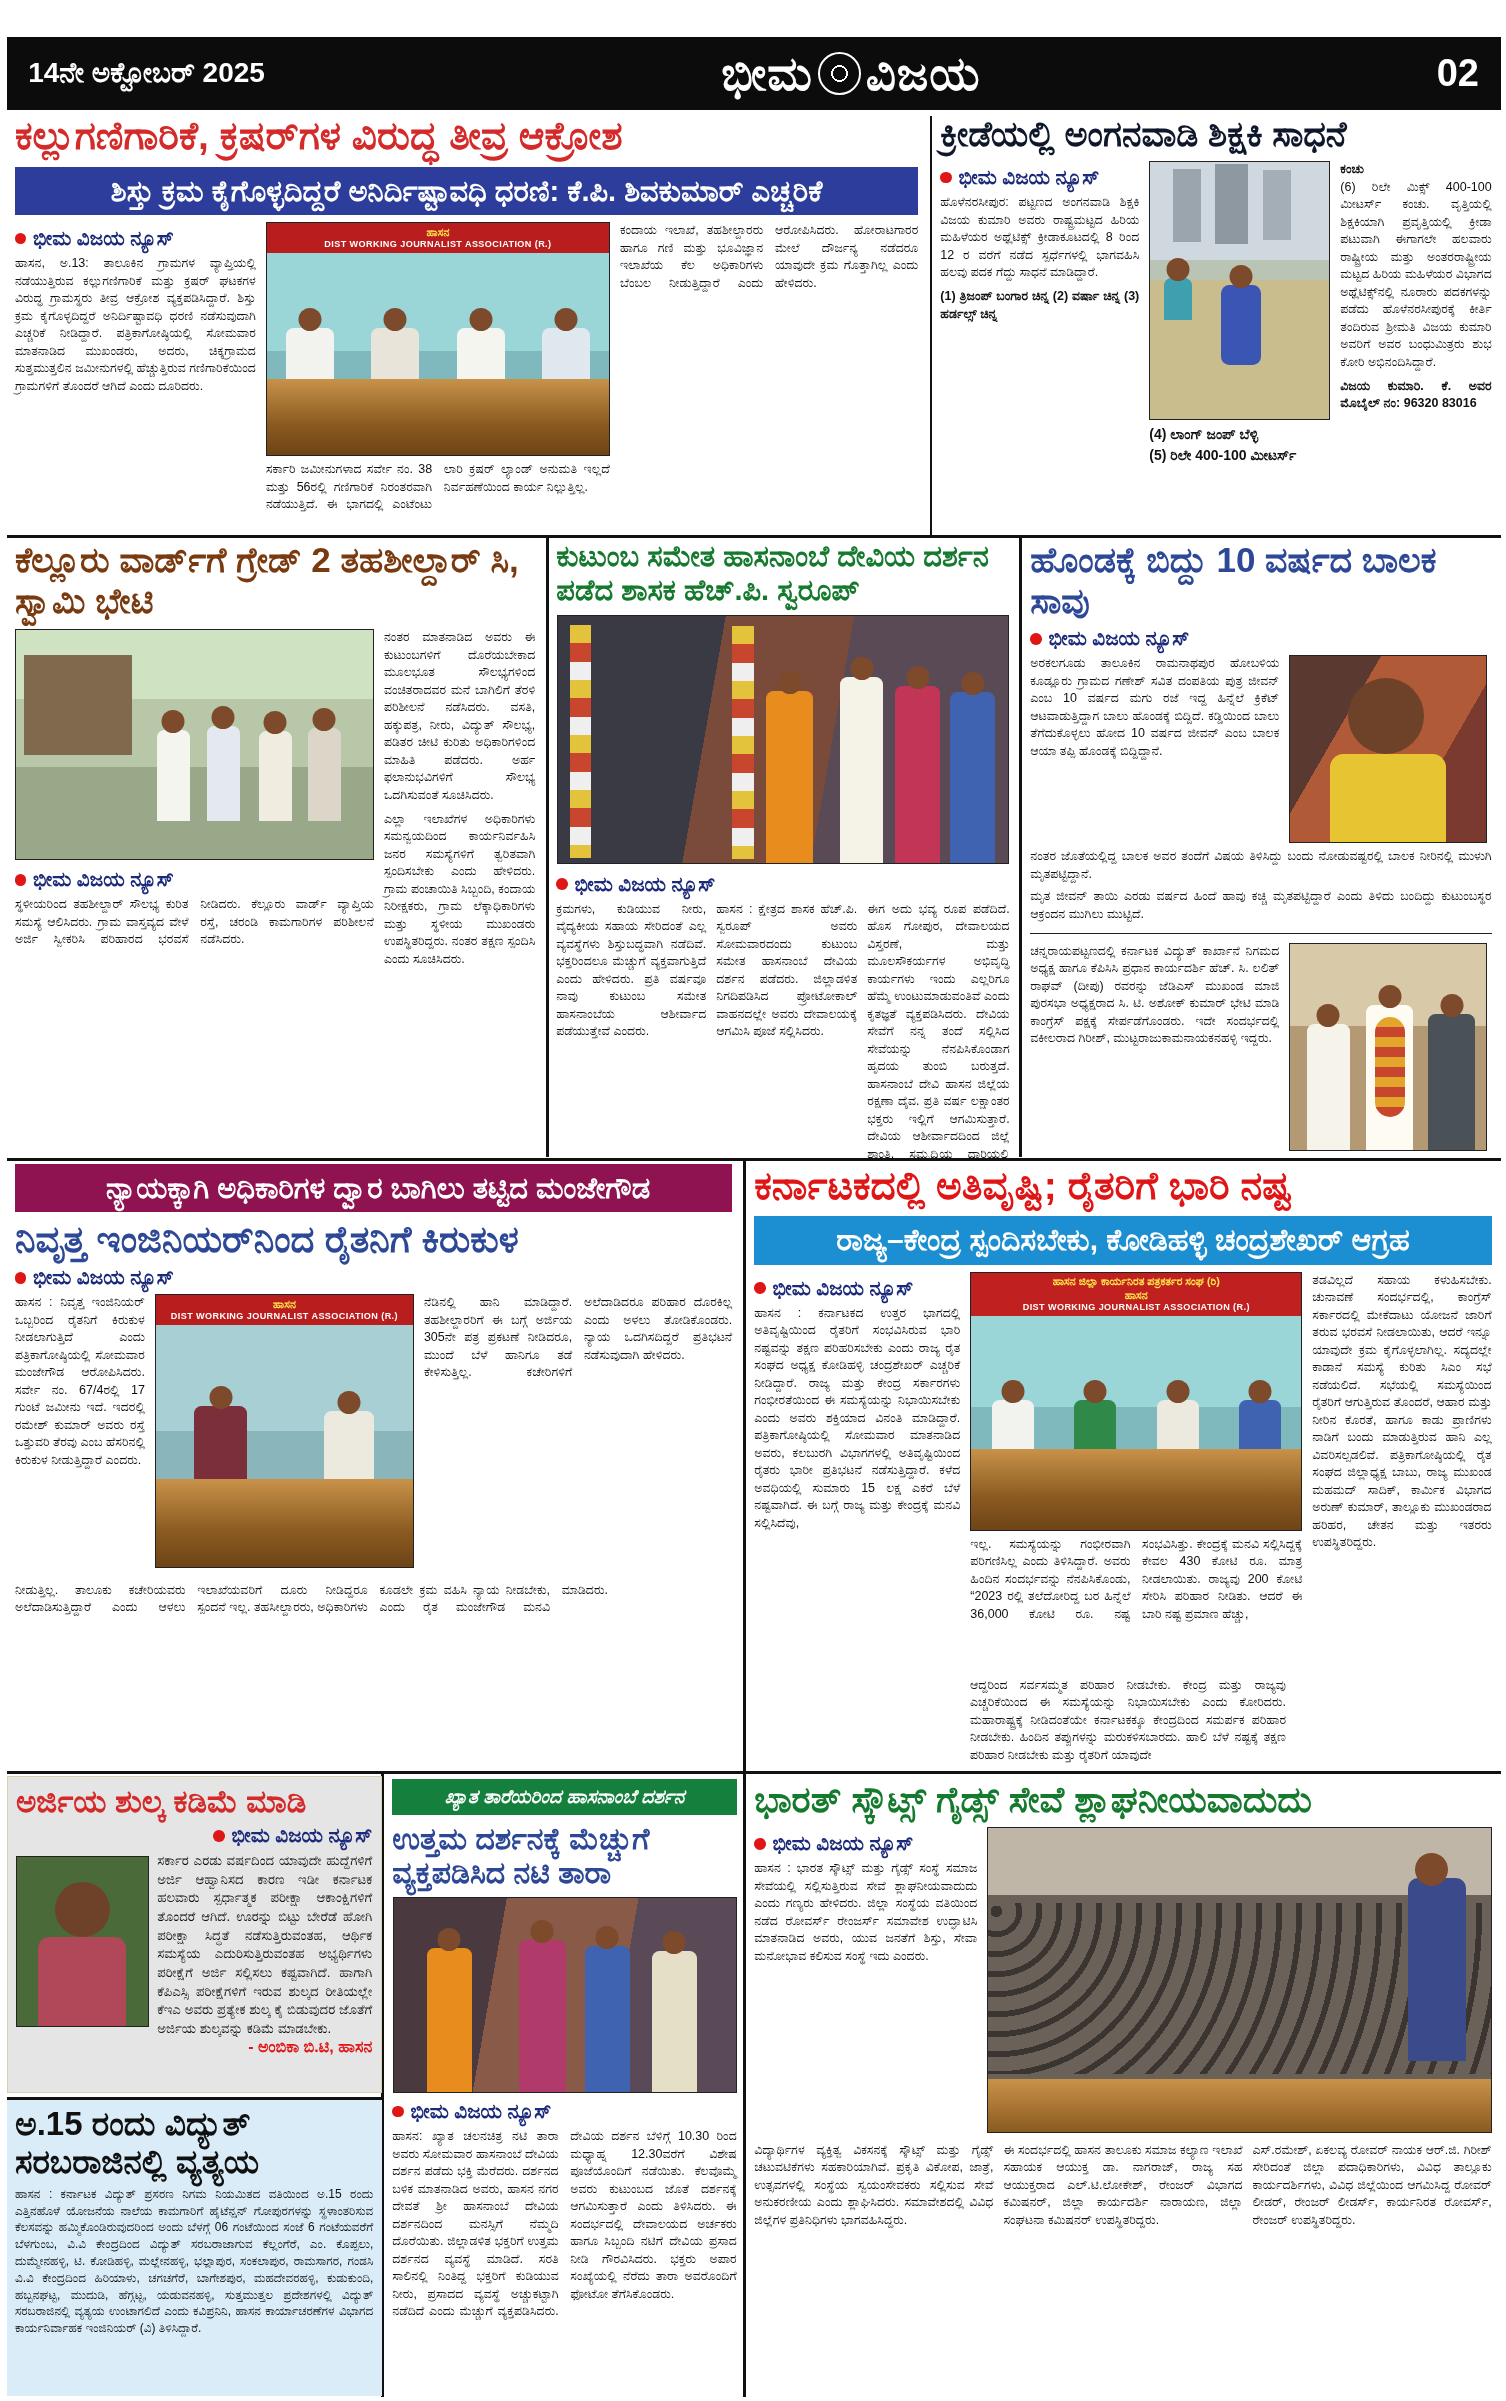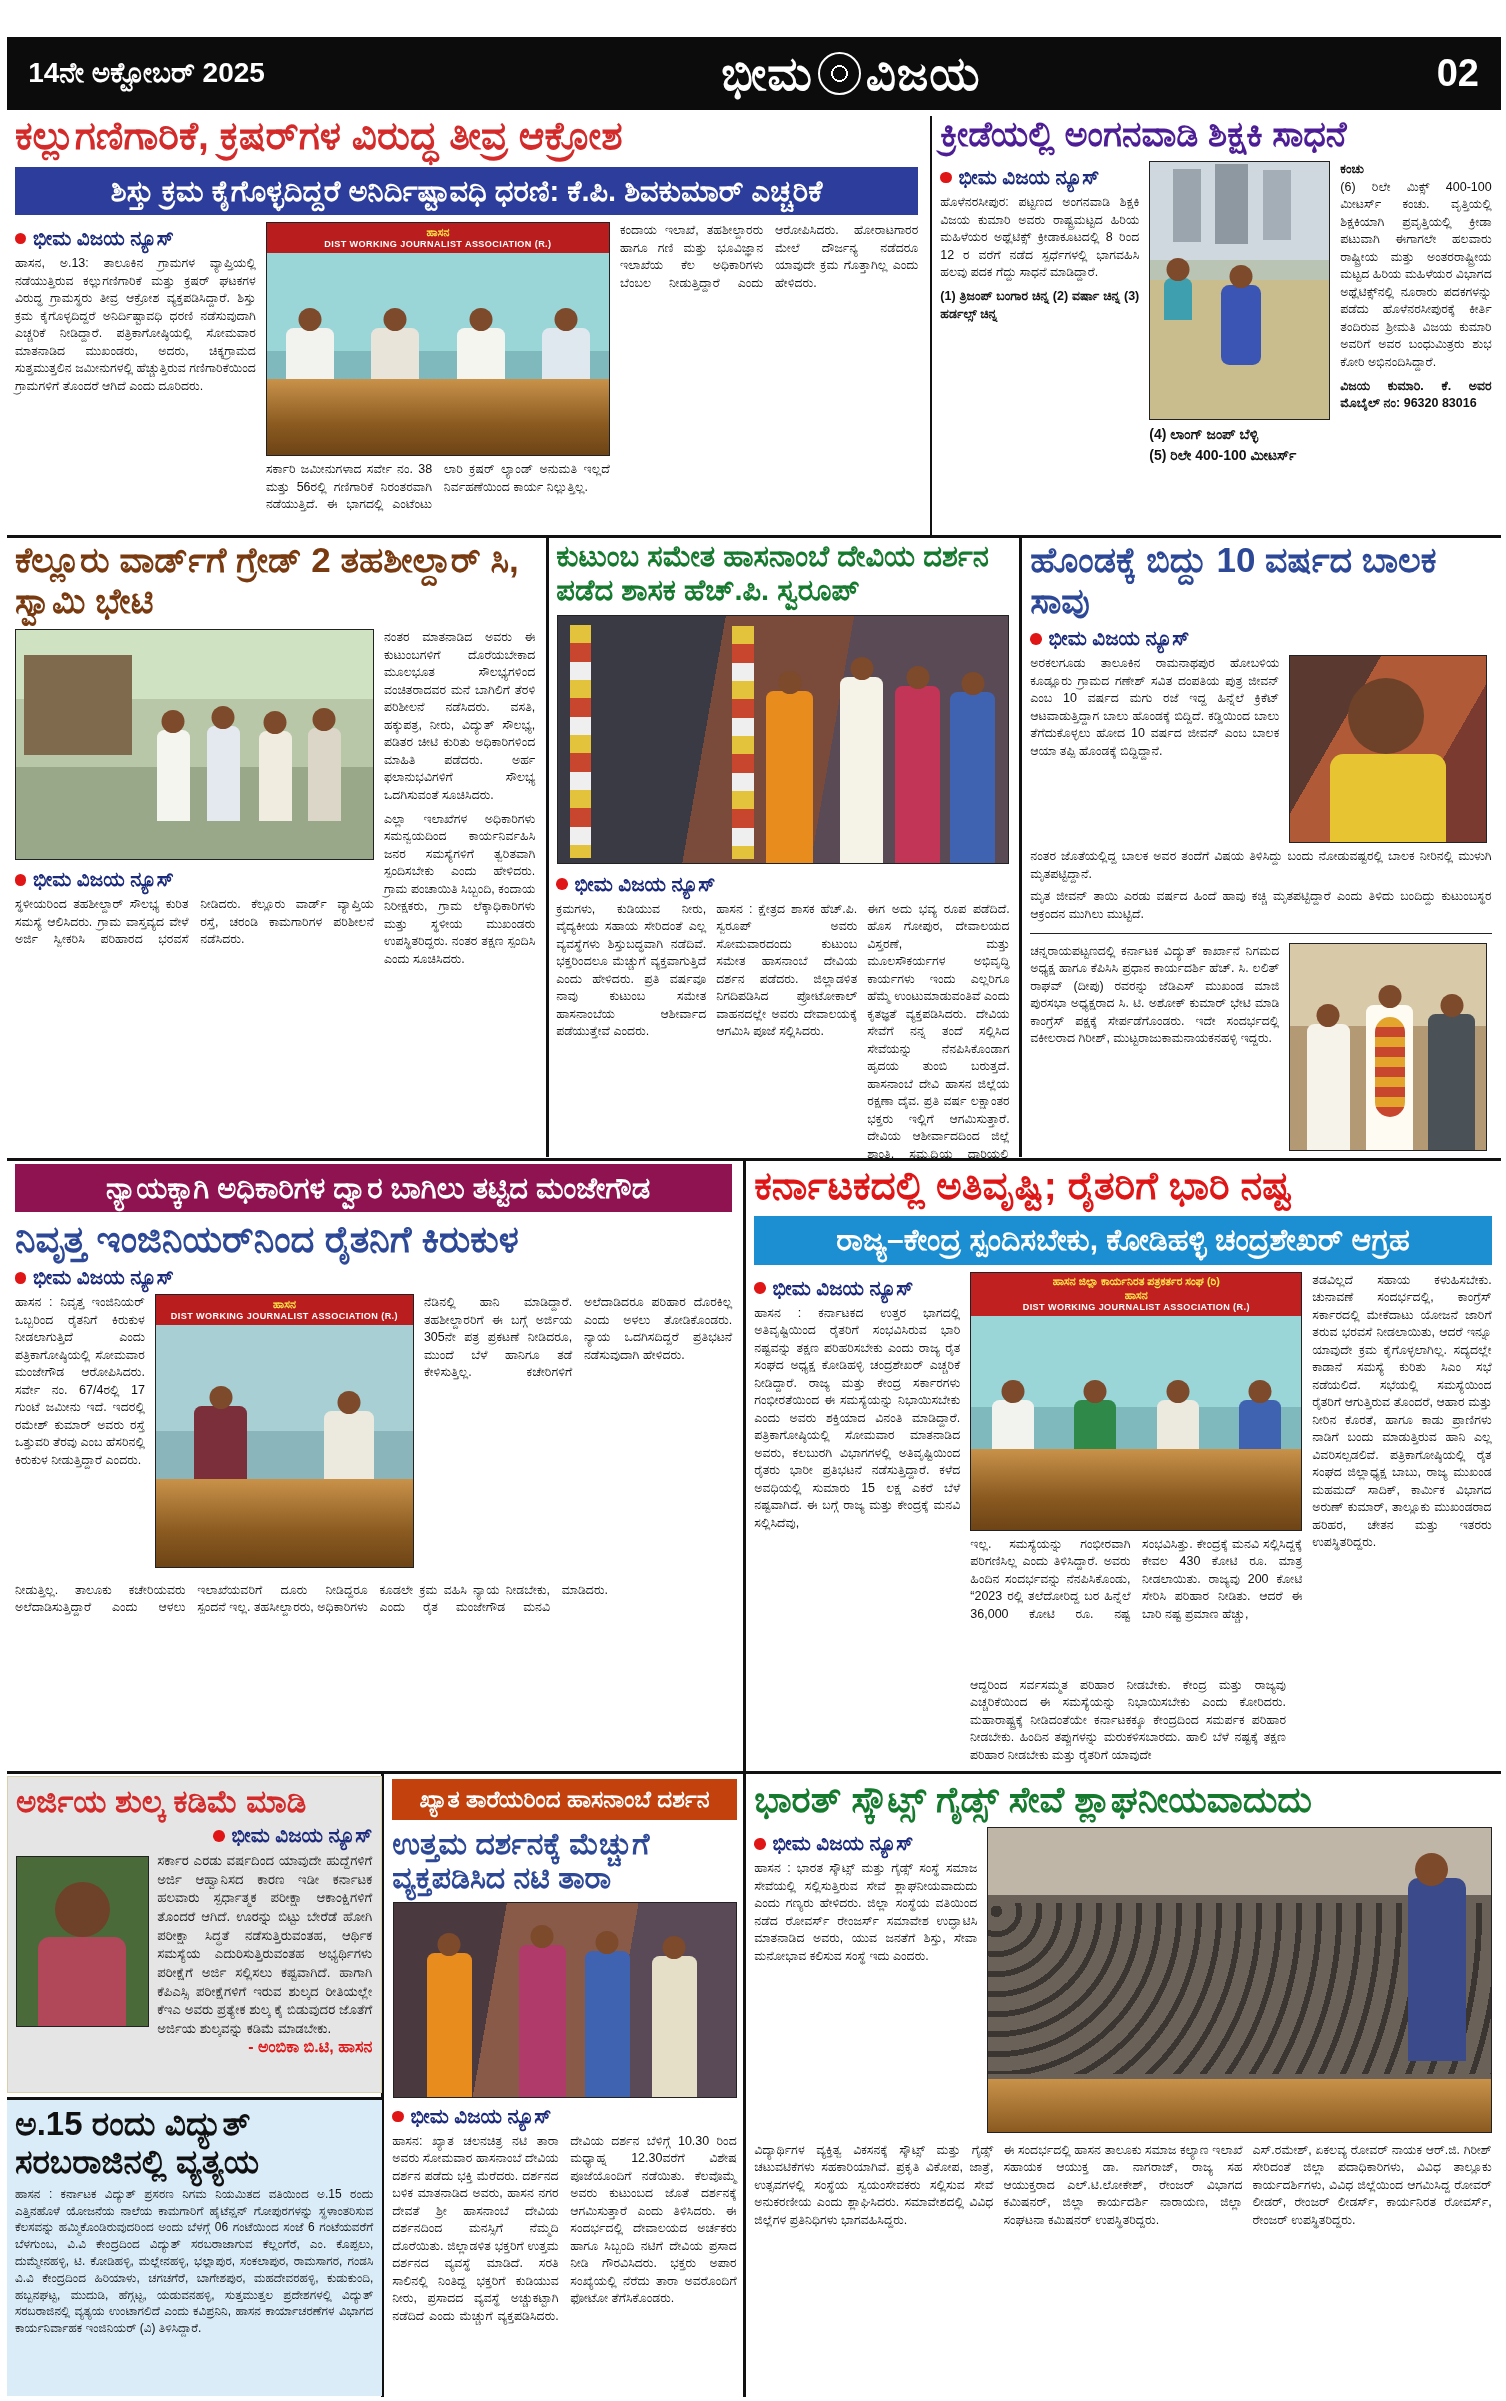--- a/index.html
+++ b/index.html
@@ -90,21 +90,21 @@
           </div>
           <div class="desk" style="height:76px;"></div>
         </div>
         <div class="body cols2" style="margin-top:5px;height:106px;">ಸರ್ಕಾರಿ ಜಮೀನುಗಳಾದ ಸರ್ವೇ ನಂ. 38 ಮತ್ತು 56ರಲ್ಲಿ ಗಣಿಗಾರಿಕೆ ನಿರಂತರವಾಗಿ ನಡೆಯುತ್ತಿದೆ. ಈ ಭಾಗದಲ್ಲಿ ಎಂಟೆಂಟು ಲಾರಿ ಕ್ರಷರ್ ಲ್ಯಾಂಡ್ ಅನುಮತಿ ಇಲ್ಲದೆ ನಿರ್ವಹಣೆಯಿಂದ ಕಾರ್ಯ ನಿಲ್ಲುತ್ತಿಲ್ಲ.</div>
       </div>
       <div class="body cols2" style="flex:1;height:347px;">ಕಂದಾಯ ಇಲಾಖೆ, ತಹಶೀಲ್ದಾರರು ಹಾಗೂ ಗಣಿ ಮತ್ತು ಭೂವಿಜ್ಞಾನ ಇಲಾಖೆಯ ಕೆಲ ಅಧಿಕಾರಿಗಳು ಬೆಂಬಲ ನೀಡುತ್ತಿದ್ದಾರೆ ಎಂದು ಆರೋಪಿಸಿದರು. ಹೋರಾಟಗಾರರ ಮೇಲೆ ದೌರ್ಜನ್ಯ ನಡೆದರೂ ಯಾವುದೇ ಕ್ರಮ ಗೊತ್ತಾಗಿಲ್ಲ ಎಂದು ಹೇಳಿದರು.</div>
     </div>
   </div>
 
   <div class="art" style="left:932px;top:111px;width:568px;height:422px;">
-    <div class="hl" style="color:#4c1d95;font-size:35px;">ಕ್ರೀಡೆಯಲ್ಲಿ ಅಂಗನವಾಡಿ ಶಿಕ್ಷಕಿ ಸಾಧನೆ</div>
+    <div class="hl" style="color:#0f172a;font-size:35px;">ಕ್ರೀಡೆಯಲ್ಲಿ ಅಂಗನವಾಡಿ ಶಿಕ್ಷಕಿ ಸಾಧನೆ</div>
     <div class="flexrow" style="margin-top:6.6px;">
       <div style="width:199px;">
         <div class="byline">
             <span class="dot"></span>
             <span>ಭೀಮ ವಿಜಯ ನ್ಯೂಸ್</span>
           </div>
         <div class="body">ಹೊಳೆನರಸೀಪುರ: ಪಟ್ಟಣದ ಅಂಗನವಾಡಿ ಶಿಕ್ಷಕಿ ವಿಜಯ ಕುಮಾರಿ ಅವರು ರಾಷ್ಟ್ರಮಟ್ಟದ ಹಿರಿಯ ಮಹಿಳೆಯರ ಅಥ್ಲೆಟಿಕ್ಸ್ ಕ್ರೀಡಾಕೂಟದಲ್ಲಿ 8 ರಿಂದ 12 ರ ವರೆಗೆ ನಡೆದ ಸ್ಪರ್ಧೆಗಳಲ್ಲಿ ಭಾಗವಹಿಸಿ ಹಲವು ಪದಕ ಗೆದ್ದು ಸಾಧನೆ ಮಾಡಿದ್ದಾರೆ.</div>
         <div class="body" style="margin-top:6.6px;font-weight:bold;">(1) ತ್ರಿಜಂಪ್ ಬಂಗಾರ ಚಿನ್ನ  (2) ವರ್ಷಾ ಚಿನ್ನ  (3) ಹರ್ಡಲ್ಸ್ ಚಿನ್ನ</div>
       </div>
       <div style="width:181px;">
@@ -273,21 +273,21 @@
       <div class="signoff">- ಅಂಬಿಕಾ ಬಿ.ಟಿ, ಹಾಸನ</div>
     </div>
   </div>
 
   <div class="art" style="left:6.6px;top:2100px;width:375px;height:296px;background:#d9ecf8;">
     <div class="hl" style="color:#111;font-size:33px;margin-top:1.7px;">ಅ.15 ರಂದು ವಿದ್ಯುತ್ ಸರಬರಾಜಿನಲ್ಲಿ ವ್ಯತ್ಯಯ</div>
     <div class="body" style="font-size:12px;margin-top:5px;">ಹಾಸನ : ಕರ್ನಾಟಕ ವಿದ್ಯುತ್ ಪ್ರಸರಣ ನಿಗಮ ನಿಯಮಿತದ ವತಿಯಿಂದ ಅ.15 ರಂದು ಎತ್ತಿನಹೊಳೆ ಯೋಜನೆಯ ನಾಲೆಯ ಕಾಮಗಾರಿಗೆ ಹೈಟೆನ್ಷನ್ ಗೋಪುರಗಳನ್ನು ಸ್ಥಳಾಂತರಿಸುವ ಕೆಲಸವನ್ನು ಹಮ್ಮಿಕೊಂಡಿರುವುದರಿಂದ ಅಂದು ಬೆಳಗ್ಗೆ 06 ಗಂಟೆಯಿಂದ ಸಂಜೆ 6 ಗಂಟೆಯವರೆಗೆ ಬೆಳಗುಂಬ, ವಿ.ವಿ ಕೇಂದ್ರದಿಂದ ವಿದ್ಯುತ್ ಸರಬರಾಜಾಗುವ ಕೆಲ್ಲಂಗೆರೆ, ಎಂ. ಕೊಪ್ಪಲು, ದುಮ್ಮೇನಹಳ್ಳಿ, ಟಿ. ಕೋಡಿಹಳ್ಳಿ, ಮಲ್ಲೇನಹಳ್ಳಿ, ಭಲ್ಲಾಪುರ, ಸಂಕಲಾಪುರ, ರಾಮಸಾಗರ, ಗಂಡಸಿ ವಿ.ವಿ ಕೇಂದ್ರದಿಂದ ಹಿರಿಯಾಳು, ಚಗಚಗೆರೆ, ಬಾಗೇಶಪುರ, ಮಹದೇವರಹಳ್ಳಿ, ಕುಡುಕುಂದಿ, ಹಬ್ಬನಘಟ್ಟ, ಮುದುಡಿ, ಹೆಗ್ಗಟ್ಟ, ಯಡುವನಹಳ್ಳಿ, ಸುತ್ತಮುತ್ತಲ ಪ್ರದೇಶಗಳಲ್ಲಿ ವಿದ್ಯುತ್ ಸರಬರಾಜಿನಲ್ಲಿ ವ್ಯತ್ಯಯ ಉಂಟಾಗಲಿದೆ ಎಂದು ಕವಿಪ್ರನಿನಿ, ಹಾಸನ ಕಾರ್ಯಾಚರಣೆಗಳ ವಿಭಾಗದ ಕಾರ್ಯನಿರ್ವಾಹಕ ಇಂಜಿನಿಯರ್ (ವಿ) ತಿಳಿಸಿದ್ದಾರೆ.</div>
   </div>
 
   <div class="art" style="left:384px;top:1776px;width:361px;height:621px;">
-    <div class="bar" style="background:#c2410c;font-size:23px;">ಖ್ಯಾತ ತಾರೆಯರಿಂದ ಹಾಸನಾಂಬೆ ದರ್ಶನ</div>
+    <div class="bar" style="background:#15803d;font-size:19px;font-style:italic;">ಖ್ಯಾತ ತಾರೆಯರಿಂದ ಹಾಸನಾಂಬೆ ದರ್ಶನ</div>
     <div class="hl" style="color:#2c4897;font-size:30px;margin-top:6.6px;">ಉತ್ತಮ ದರ್ಶನಕ್ಕೆ ಮೆಚ್ಚುಗೆ ವ್ಯಕ್ತಪಡಿಸಿದ ನಟಿ ತಾರಾ</div>
     <div class="photo" style="width:344px;height:196px;margin:6.6px auto 0;background:linear-gradient(100deg,#4a3a40 0 30%,#8a5a48 30% 65%,#5a4a58 65% 100%);">
       <div class="person" style="position:absolute;left:33px;top:50px;width:45px;height:146px;background:#e88c1e;"></div>
       <div class="person" style="position:absolute;left:125px;top:42px;width:47px;height:155px;background:#b03a6a;"></div>
       <div class="person" style="position:absolute;left:191px;top:48px;width:45px;height:148px;background:#3f63b0;"></div>
       <div class="person" style="position:absolute;left:258px;top:53px;width:45px;height:143px;background:#e6dfc8;"></div>
     </div>
     <div class="byline" style="margin-top:6.6px;">
         <span class="dot"></span>
         <span>ಭೀಮ ವಿಜಯ ನ್ಯೂಸ್</span>

